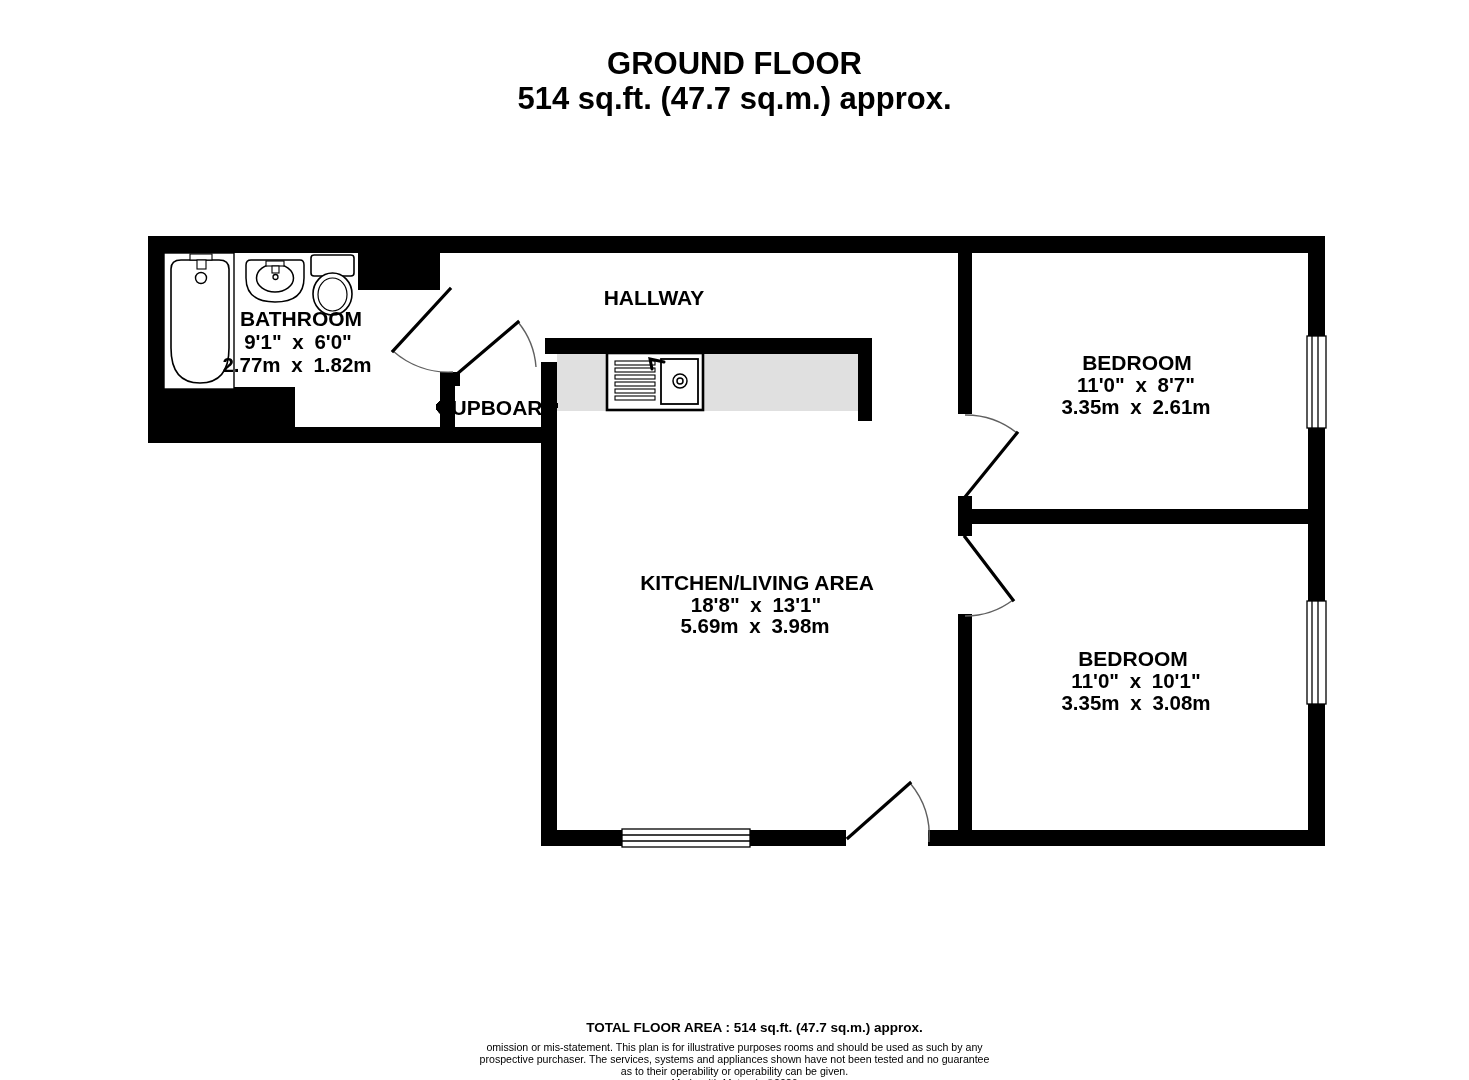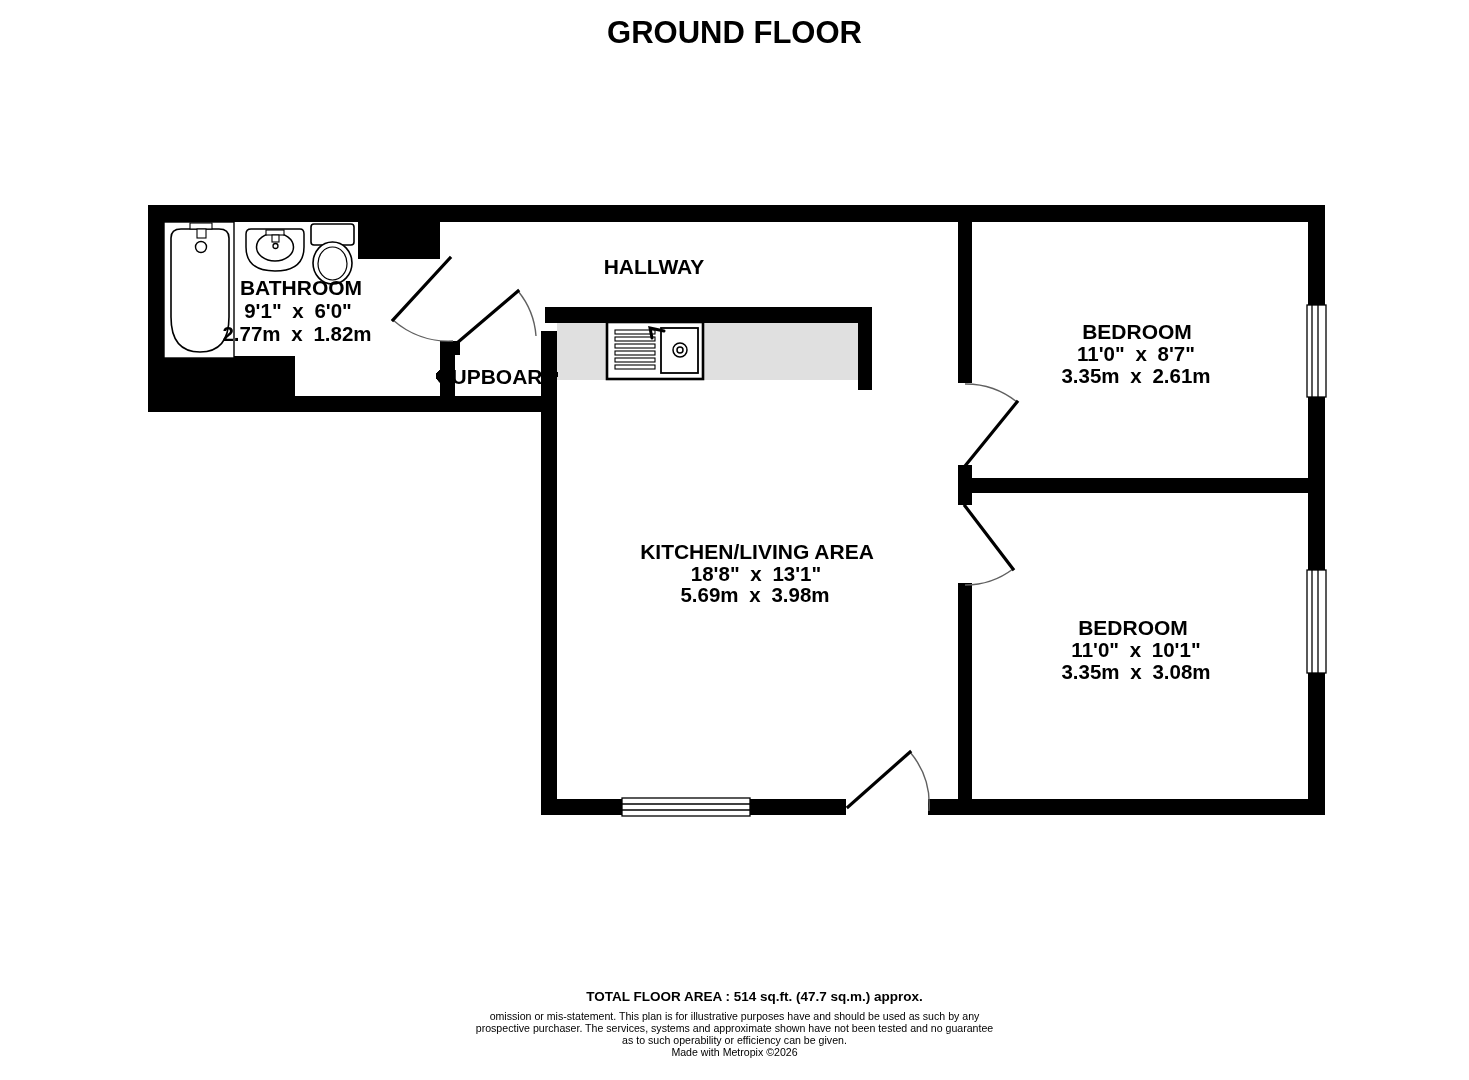--- a/index.html
+++ b/index.html
@@ -1,35 +1,36 @@
 <!DOCTYPE html>
 <html><head>
 <meta charset="utf-8">
 <style>
   html,body{margin:0;padding:0;background:#ffffff;}
   body{width:1469px;height:1080px;overflow:hidden;font-family:"Liberation Sans",sans-serif;}
-  .page{position:relative;width:1469px;height:772px;background:#fff;}
+  .page{position:relative;width:1469px;height:772px;background:#fff;margin-top:31px;}
   .title{position:absolute;left:0;top:15px;width:100%;text-align:center;
          font-weight:700;font-size:31px;line-height:35px;color:#000;}
   svg.plan{position:absolute;left:0;top:0;}
   svg.plan text{fill:#000;font-family:"Liberation Sans",sans-serif;font-weight:700;
                 font-size:21px;text-anchor:middle;}
   svg.plan text.dim{font-size:20.5px;word-spacing:5px;}
   .footer{position:absolute;left:0;top:989px;width:100%;text-align:center;color:#000;}
   .footer-total{font-size:13.5px;font-weight:700;margin-bottom:7px;padding-left:40px;}
   .footer-line{font-size:10.6px;line-height:11.8px;}
   .footer-credit{font-size:10.6px;line-height:11.8px;margin-top:1px;}
 </style>
 </head>
 <body>
 
 <div class="page">
 
   <div class="title">
     <div>GROUND FLOOR</div>
+    <div>514 sq.ft. (47.7 sq.m.) approx.</div>
   </div>
 
   <svg class="plan" width="1469" height="1080" viewBox="0 0 1469 1080">
 
     <rect x="557" y="323" width="301" height="57" fill="#e0e0e0"></rect>
 
     <g shape-rendering="crispEdges" fill="#000000">
       <rect x="148" y="205" width="1177" height="17"></rect>
       <rect x="148" y="205" width="16" height="207"></rect>
       <rect x="148" y="396" width="409" height="16"></rect>
@@ -144,19 +145,19 @@
       <text class="dim" x="1136" y="383">3.35m x 2.61m</text>
 
       <text x="1133" y="635">BEDROOM</text>
       <text class="dim" x="1136" y="657">11'0" x 10'1"</text>
       <text class="dim" x="1136" y="679">3.35m x 3.08m</text>
     </g>
   </svg>
 
   <div class="footer">
     <div class="footer-total">TOTAL FLOOR AREA : 514 sq.ft. (47.7 sq.m.) approx.</div>
-    <div class="footer-line">omission or mis-statement. This plan is for illustrative purposes have and should be used as such by any</div>
-    <div class="footer-line">prospective purchaser. The services, systems and approximate shown have not been tested and no guarantee</div>
-    <div class="footer-line">as to such operability or efficiency can be given.</div>
+    <div class="footer-line">omission or mis-statement. This plan is for illustrative purposes rooms and should be used as such by any</div>
+    <div class="footer-line">prospective purchaser. The services, systems and appliances shown have not been tested and no guarantee</div>
+    <div class="footer-line">as to their operability or operability can be given.</div>
     <div class="footer-credit">Made with Metropix ©2026</div>
   </div>
 
 </div>
 
 </body></html>

